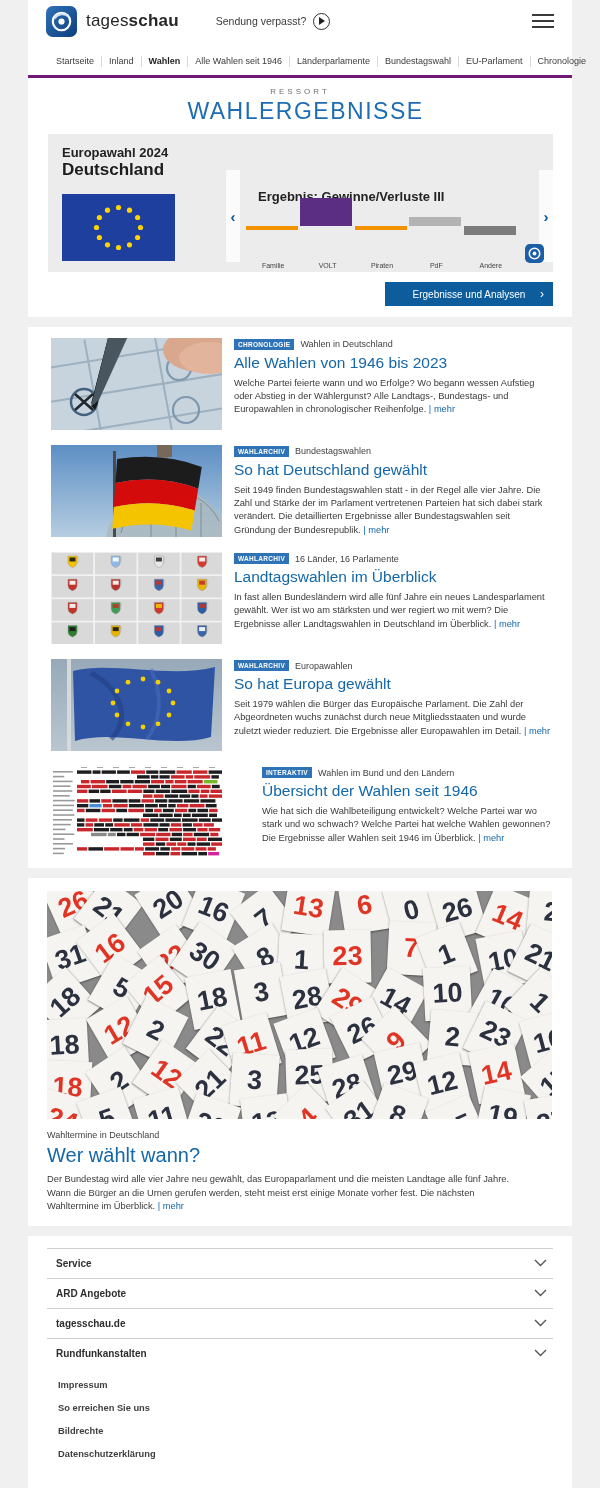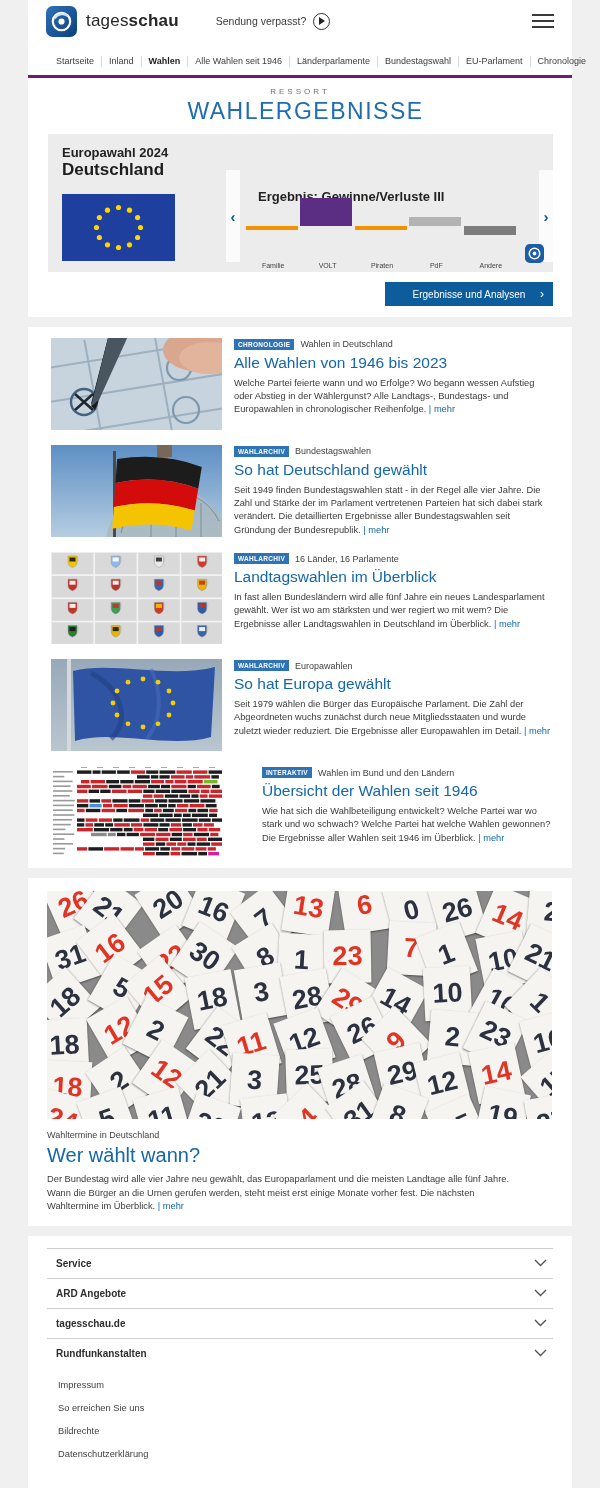--- a/index.html
+++ b/index.html
@@ -74,21 +74,21 @@
   .f-kick { font-size:9px; color:#3f3f3f; margin-top:11px; }
   .f-title { font-size:20px; color:#1467a8; margin-top:4px; }
   .f-body { font-size:9.3px; line-height:1.45; color:#3a3a3a; margin-top:6px; max-width:470px; }
 
   
   .footer { padding:12px 19px 10px 19px; position:relative; }
   .acc-row { display:flex; align-items:center; justify-content:space-between; height:30px; border-top:1px solid #cfcfcf; cursor:pointer; }
   .acc-row:last-of-type { border-bottom:1px solid #cfcfcf; }
   .acc-row .lbl { font-size:10px; font-weight:bold; color:#2e2e2e; padding-left:9px; }
   .acc-row svg { margin-right:6px; }
-  .f-links { padding:12px 0 4px 11px; }
+  .f-links { padding:12px 0 4px 11px;font-weight:bold; }
   .f-links a { display:block; font-size:9.3px; color:#3f3f3f; text-decoration:none; margin-bottom:13px; cursor:pointer; }
   .ard-row { display:flex; justify-content:flex-end; align-items:center; gap:5px; padding:26px 4px 8px 0; }
 </style>
 </head>
 <body>
 
 <div class="page">
 
   <div class="section">
     <div class="hdr">

